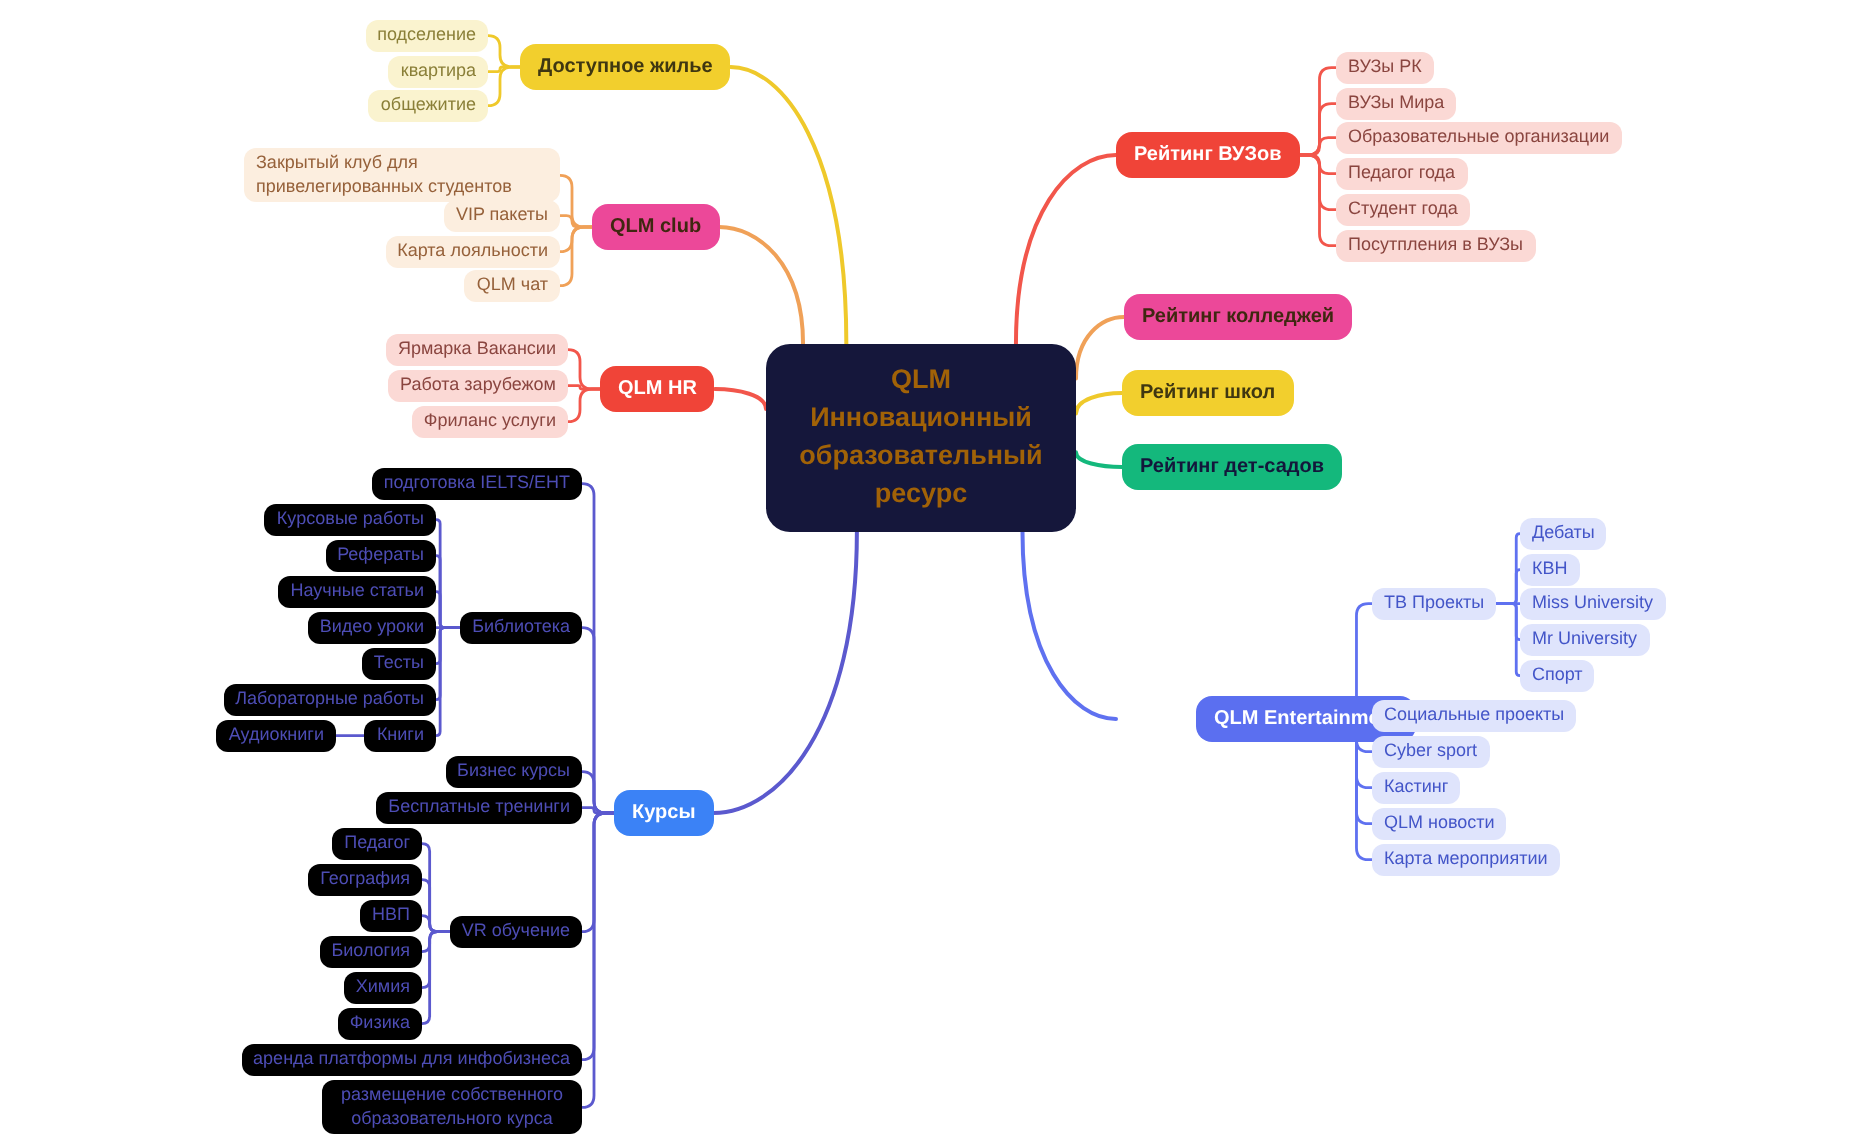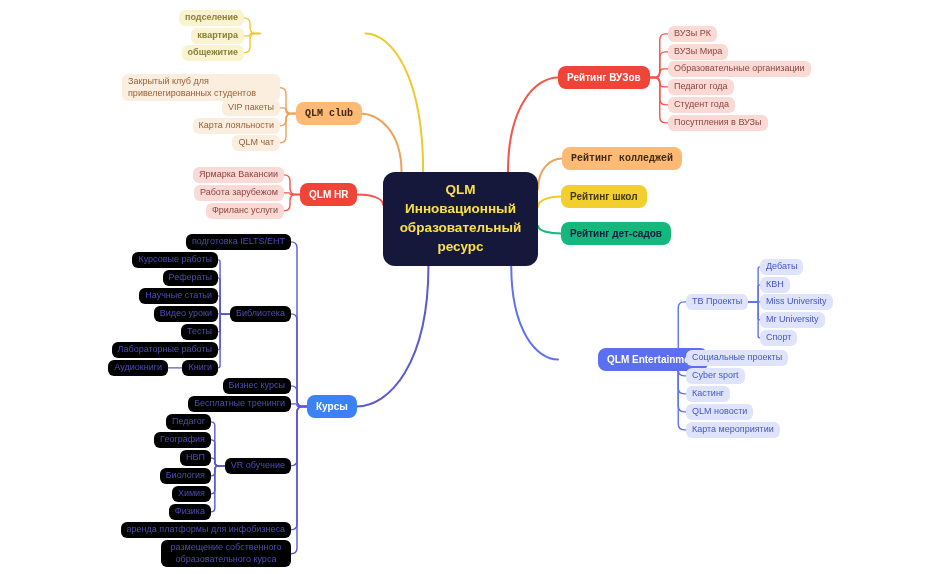--- a/index.html
+++ b/index.html
@@ -4,25 +4,25 @@
 <style>
   html,body{margin:0;padding:0;background:#fff;font-family:"Liberation Sans",sans-serif;}
   #canvas{position:relative;width:927px;height:574px;background:#ffffff;overflow:hidden;}
   #wires{position:absolute;left:0;top:0;z-index:1;}
   .n{position:absolute;z-index:2;white-space:nowrap;font-size:9px;line-height:1.3;
      padding:2px 6px;border-radius:6px;box-sizing:border-box;}
   .b{font-size:10px;font-weight:bold;padding:5px 9px;border-radius:8px;}
   .wrap{white-space:normal;}
   .tc{text-align:center;}
   .center-node{font-size:13.5px;font-weight:bold;line-height:1.4;text-align:center;
-     white-space:pre-line;background:#15173B;color:#fde047;border-radius:12px;
+     white-space:pre-line;background:#15173B;color:#a16207;border-radius:12px;
      padding:9px 6px;width:155px;}
   .m-y{background:#F2CF2D;color:#3F3711;}
-  .c-y{background:#FAF3CF;color:#8A7F38;font-weight:bold;}
-  .m-o{background:#fdba74;color:#3F2710;font-family:Liberation Mono, monospace;}
+  .c-y{background:#FAF3CF;color:#8A7F38;}
+  .m-o{background:#ec4899;color:#3F2710;}
   .c-o{background:#FCEEDF;color:#96613A;}
   .m-r{background:#F04438;color:#ffffff;}
   .c-r{background:#FBD9D5;color:#8A453F;}
   .m-g{background:#14B87C;color:#13173B;}
   .m-b{background:#5B6FF0;color:#ffffff;margin-left:40px;}
   .c-b{background:#DFE4FC;color:#4355C8;}
   .m-i{background:#3b82f6;color:#ffffff;}
   .c-i{background:#000000;color:#4D4DB5;}
 </style>
 </head>
@@ -85,20 +85,21 @@
       <path d="M 211 439.84375 L 211 439.84375 Q 214.828125 439.84375 214.828125 443.671875 L 214.828125 462.015625 Q 214.828125 465.84375 218.65625 465.84375 L 224.828125 465.84375" fill="none" stroke="#5B59CE" stroke-width="1.4" stroke-linecap="round"></path>
       <path d="M 211 457.84375 L 211 457.84375 Q 214.828125 457.84375 214.828125 461.671875 L 214.828125 462.015625 Q 214.828125 465.84375 218.65625 465.84375 L 224.828125 465.84375" fill="none" stroke="#5B59CE" stroke-width="1.4" stroke-linecap="round"></path>
       <path d="M 211 475.84375 L 211 475.84375 Q 214.828125 475.84375 214.828125 472.015625 L 214.828125 469.671875 Q 214.828125 465.84375 218.65625 465.84375 L 224.828125 465.84375" fill="none" stroke="#5B59CE" stroke-width="1.4" stroke-linecap="round"></path>
       <path d="M 211 493.84375 L 211 493.84375 Q 214.828125 493.84375 214.828125 490.015625 L 214.828125 469.671875 Q 214.828125 465.84375 218.65625 465.84375 L 224.828125 465.84375" fill="none" stroke="#5B59CE" stroke-width="1.4" stroke-linecap="round"></path>
       <path d="M 211 511.84375 L 211 511.84375 Q 214.828125 511.84375 214.828125 508.015625 L 214.828125 469.671875 Q 214.828125 465.84375 218.65625 465.84375 L 224.828125 465.84375" fill="none" stroke="#5B59CE" stroke-width="1.4" stroke-linecap="round"></path>
     </svg>
 
   <div class="n c-y" style="right:683px;top:10px">подселение</div>
   <div class="n c-y" style="right:683px;top:28px">квартира</div>
   <div class="n c-y" style="right:683px;top:45px">общежитие</div>
+  <div class="n b m-y" style="left:260px;top:22px">Доступное жилье</div>
 
   <div class="n c-o wrap" style="right:647px;top:74px;width:158px">Закрытый клуб для привелегированных студентов</div>
   <div class="n c-o" style="right:647px;top:100px">VIP пакеты</div>
   <div class="n c-o" style="right:647px;top:118px">Карта лояльности</div>
   <div class="n c-o" style="right:647px;top:135px">QLM чат</div>
   <div class="n b m-o" style="left:296px;top:102px">QLM club</div>
 
   <div class="n c-r" style="right:643px;top:167px">Ярмарка Вакансии</div>
   <div class="n c-r" style="right:643px;top:185px">Работа зарубежом</div>
   <div class="n c-r" style="right:643px;top:203px">Фриланс услуги</div>

